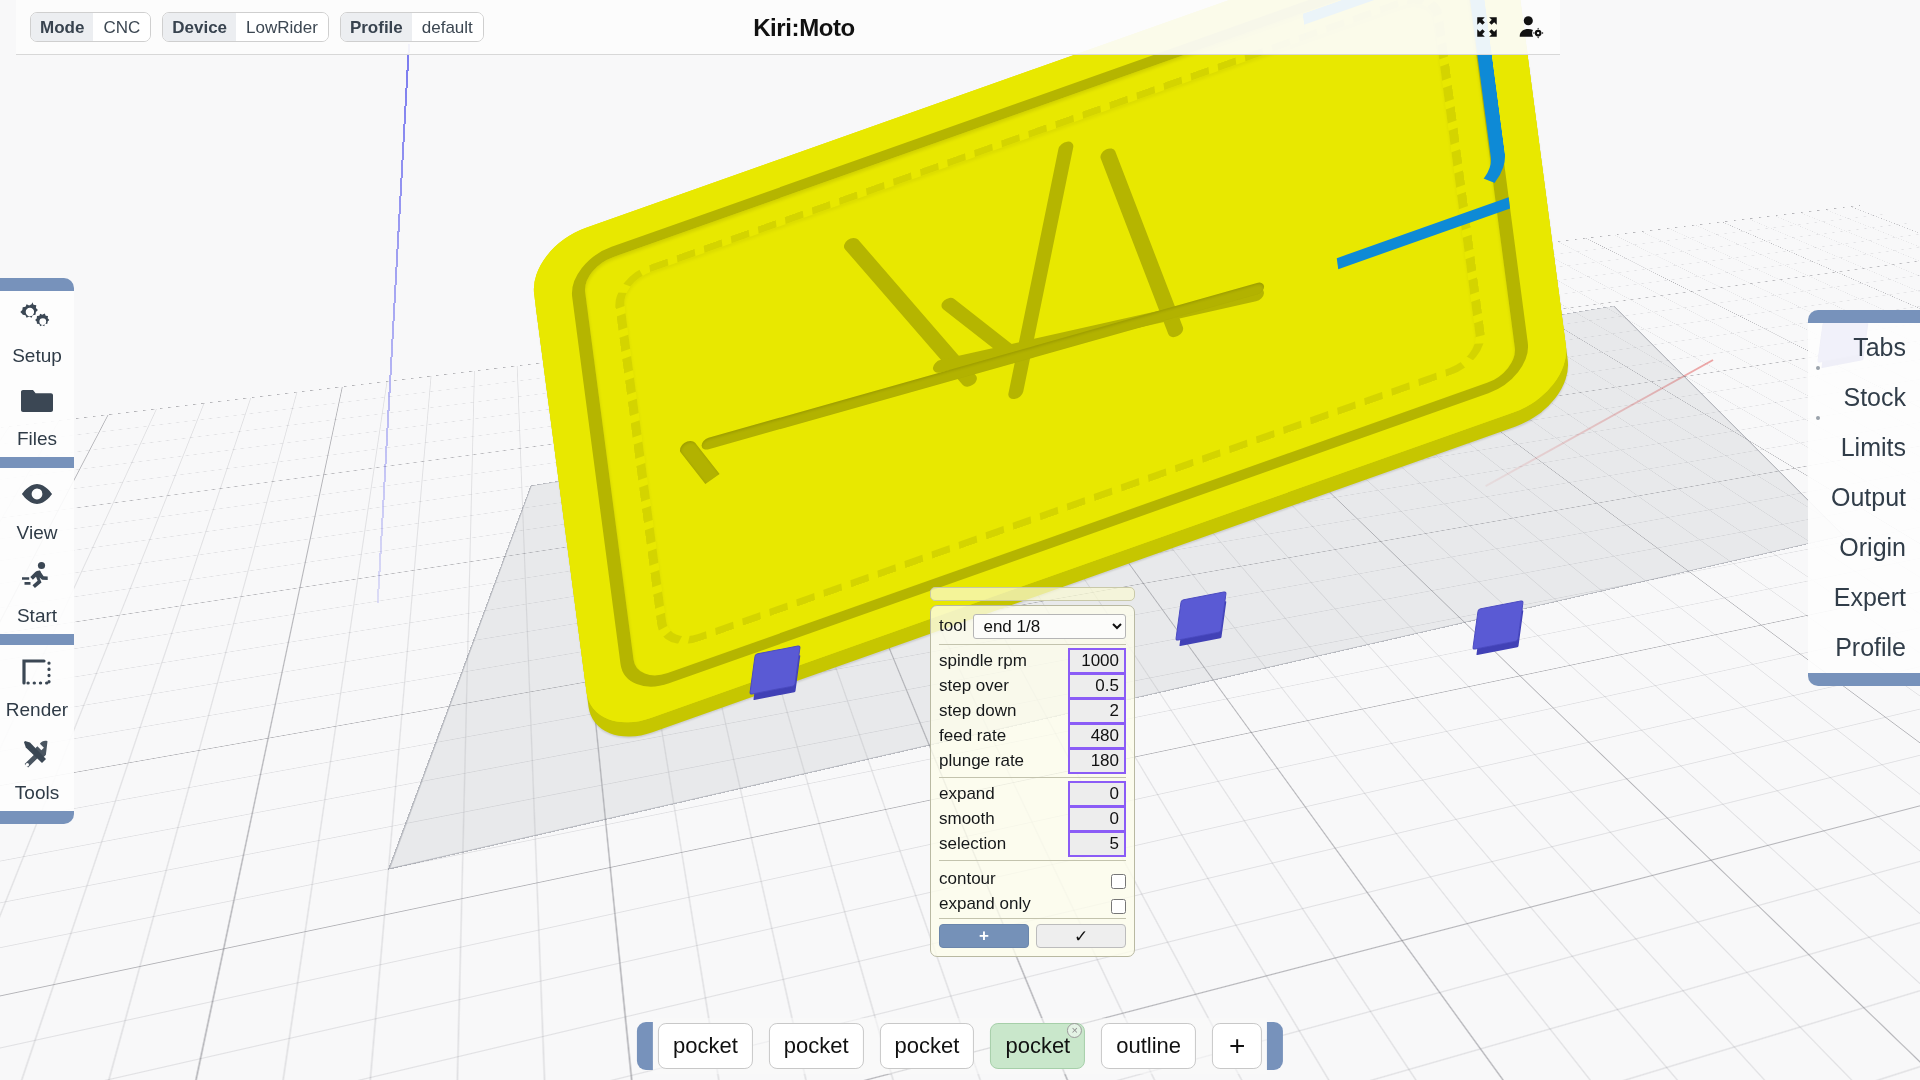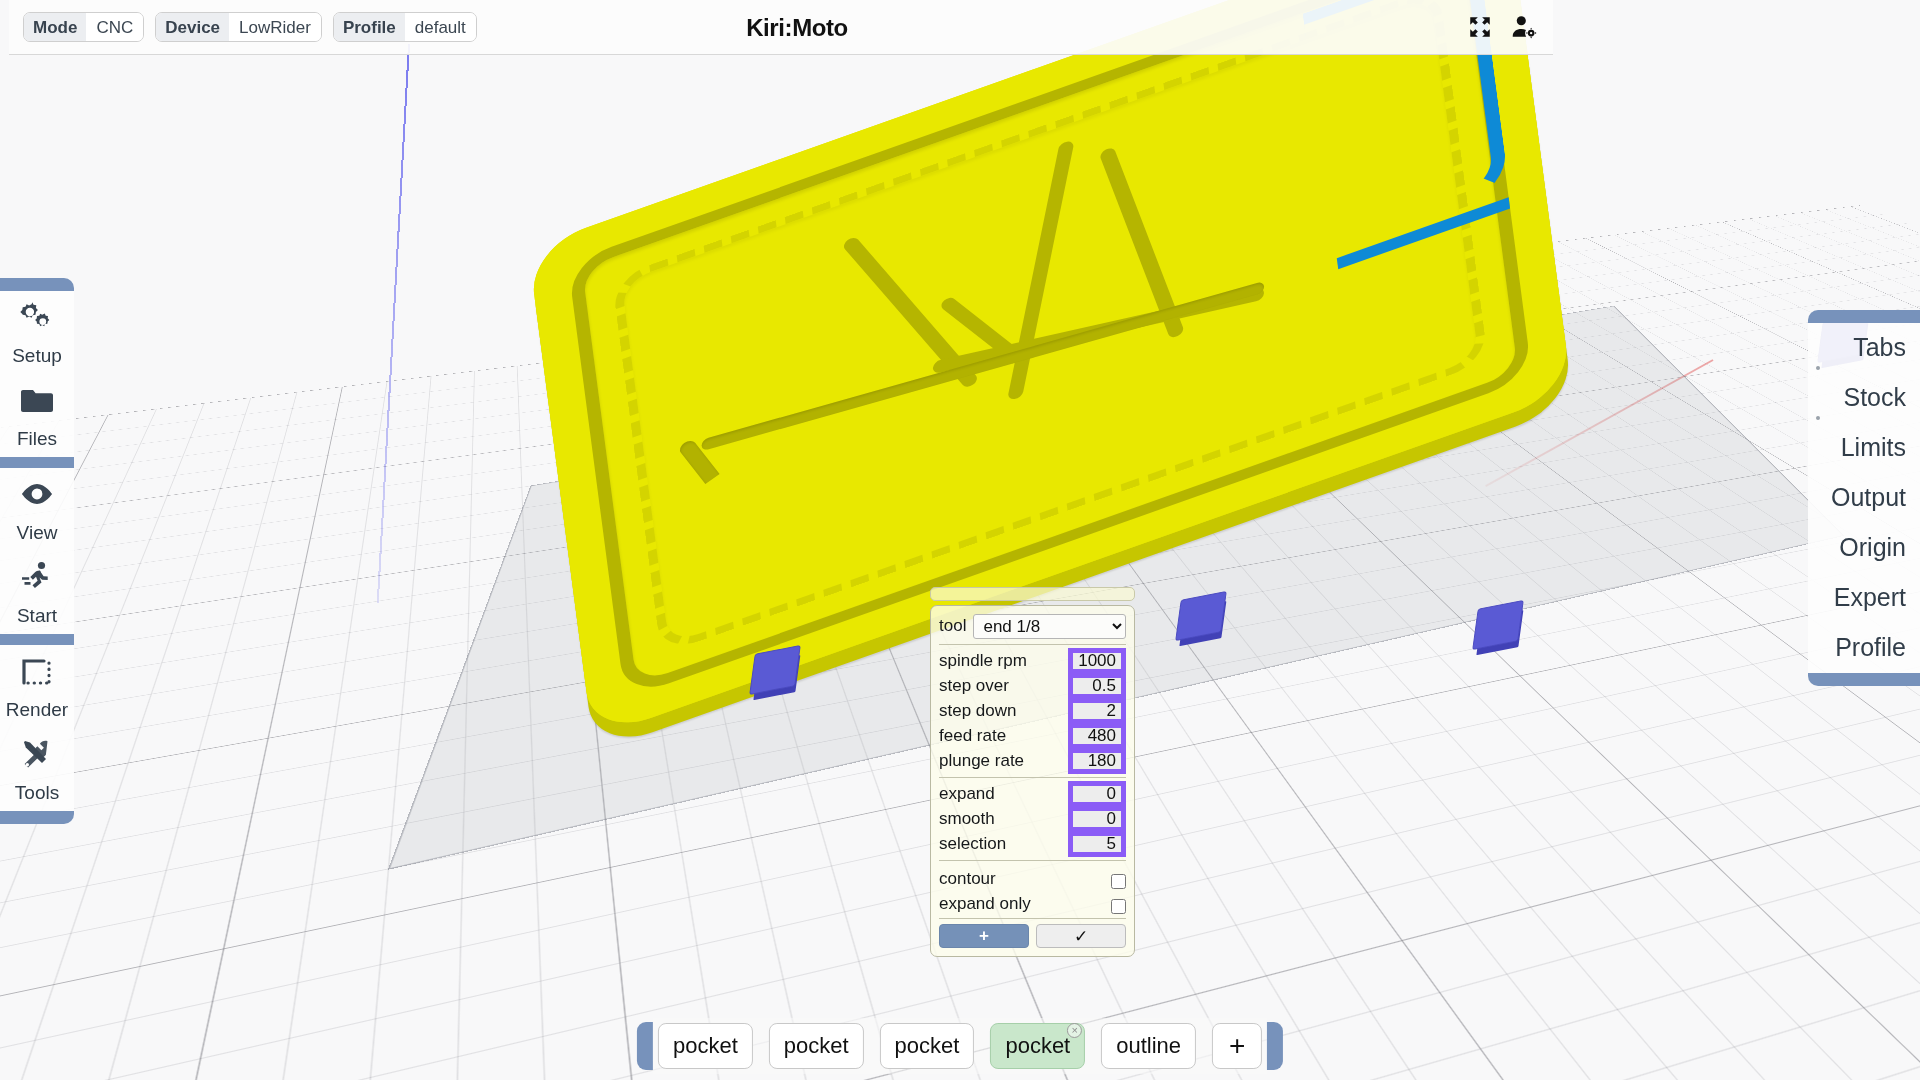--- a/index.html
+++ b/index.html
@@ -133,21 +133,21 @@
     width: 46px; height: 40px;
     background: #5a5ad4;
     border: 1px solid #4a4ac0;
     border-radius: 3px;
     box-shadow: 3px 8px 0 -2px #4141b6;
     transform: skewY(-11deg) skewX(-8deg);
   }
 
   
   #header {
-    position: absolute; left: 9px; top: 0;
+    position: absolute; left: 16px; top: 0;
     width: 1544px; height: 55px;
     background: rgba(252,252,252,.93);
     border-bottom: 1px solid #d8d8d8;
     display: flex; align-items: center;
     z-index: 40;
   }
   .hdr-left { display: flex; gap: 11px; margin-left: 14px; }
   .pill {
     display: flex; align-items: center;
     height: 30px;
@@ -256,21 +256,21 @@
   }
   .row {
     display: flex; align-items: center;
     height: 25px;
     gap: 6px;
   }
   .row .lab { flex: 1; color: #16181a; white-space: nowrap; }
   .row .val {
     width: 58px; height: 26px;
     background: #ededed;
-    border: 5px solid #8b5cf6;
+    border: 2px solid #8b5cf6;
     text-align: right;
     padding-right: 5px;
     font-size: 17px;
     color: #111;
     font-family: "Liberation Sans", sans-serif;
   }
   .sel-row { display: flex; align-items: center; gap: 7px; height: 28px; }
   .sel-row .lab { color: #16181a; }
   select.tool-sel {
     flex: 1; height: 25px;

